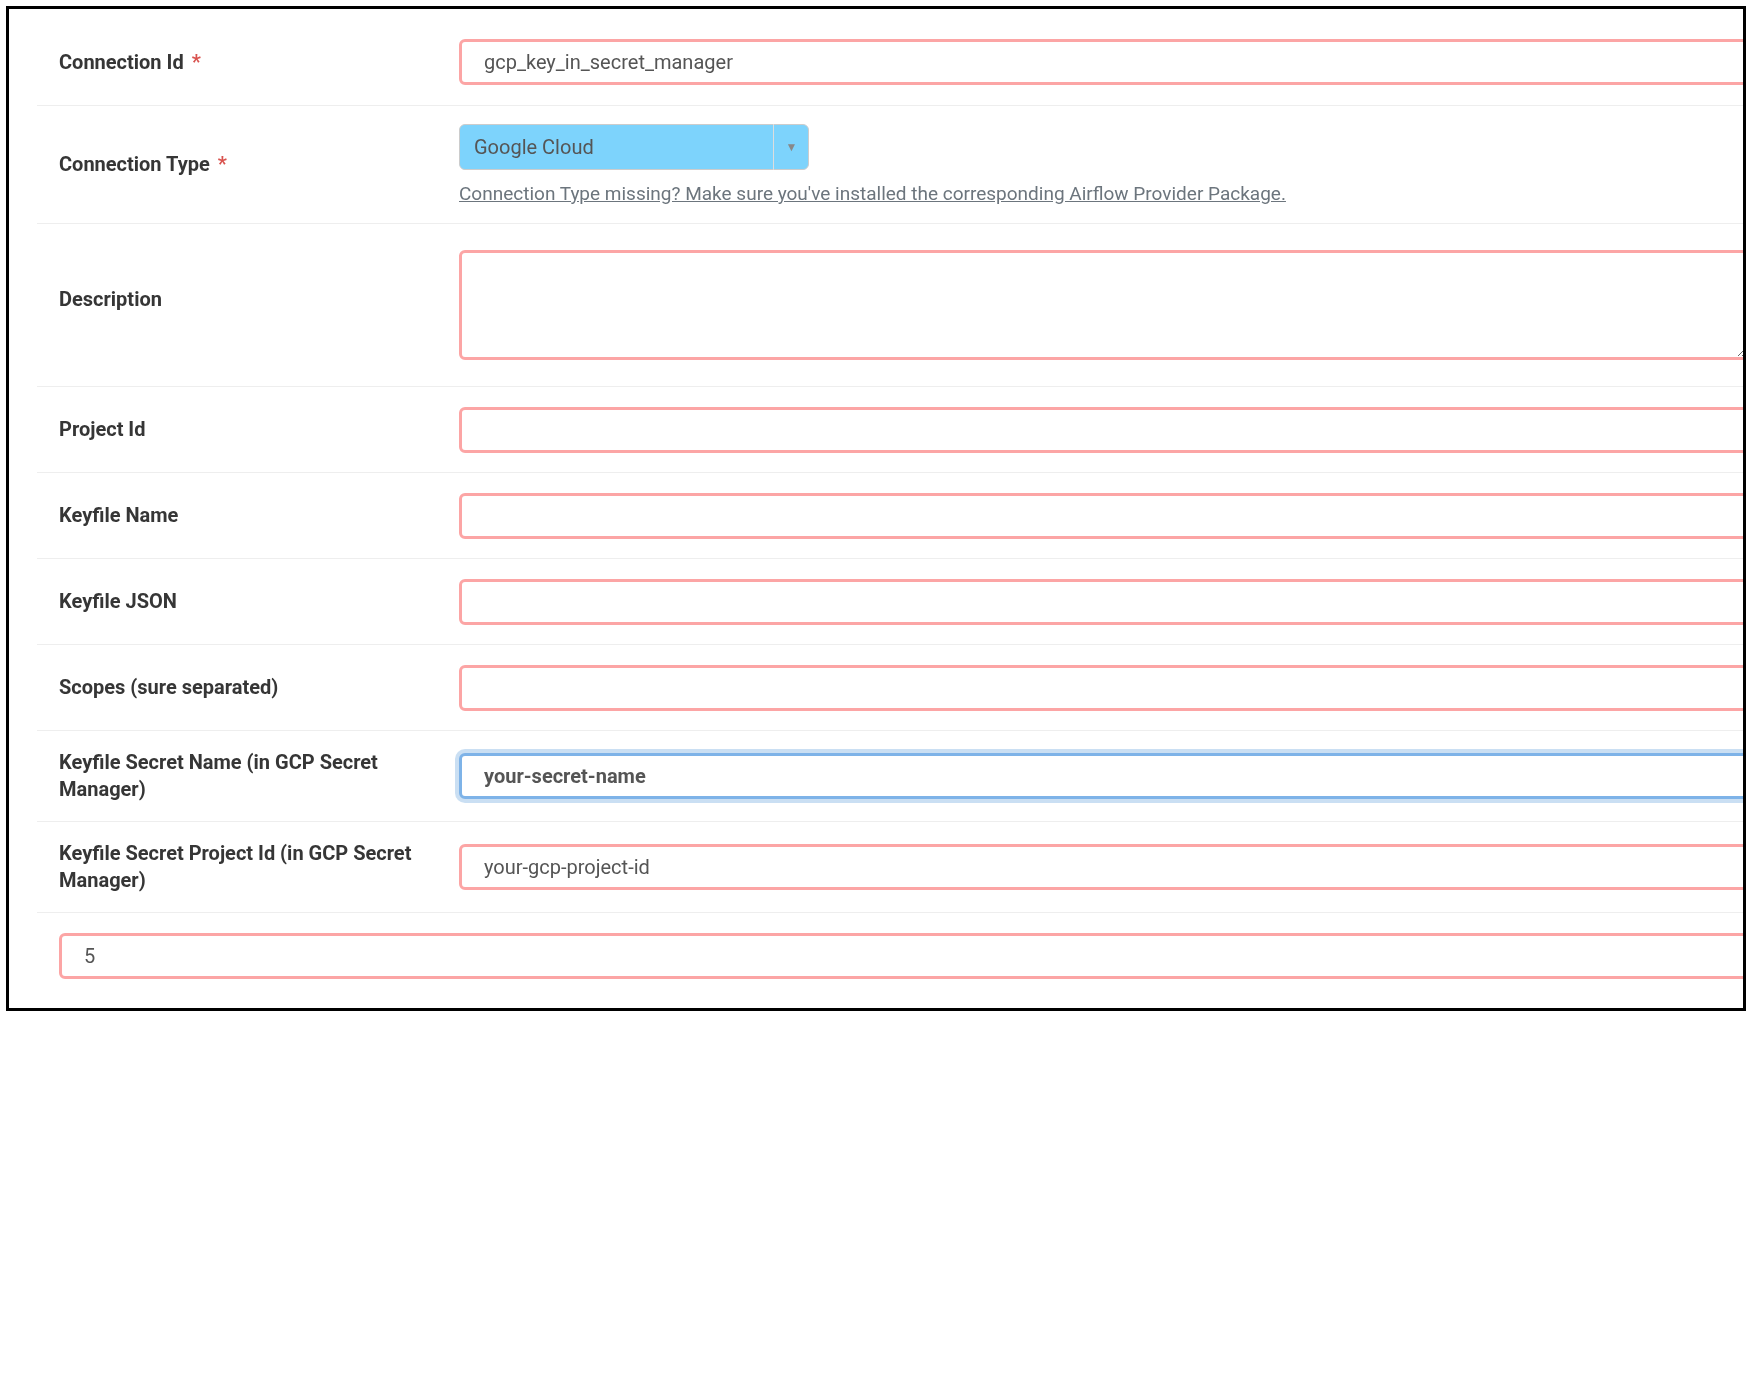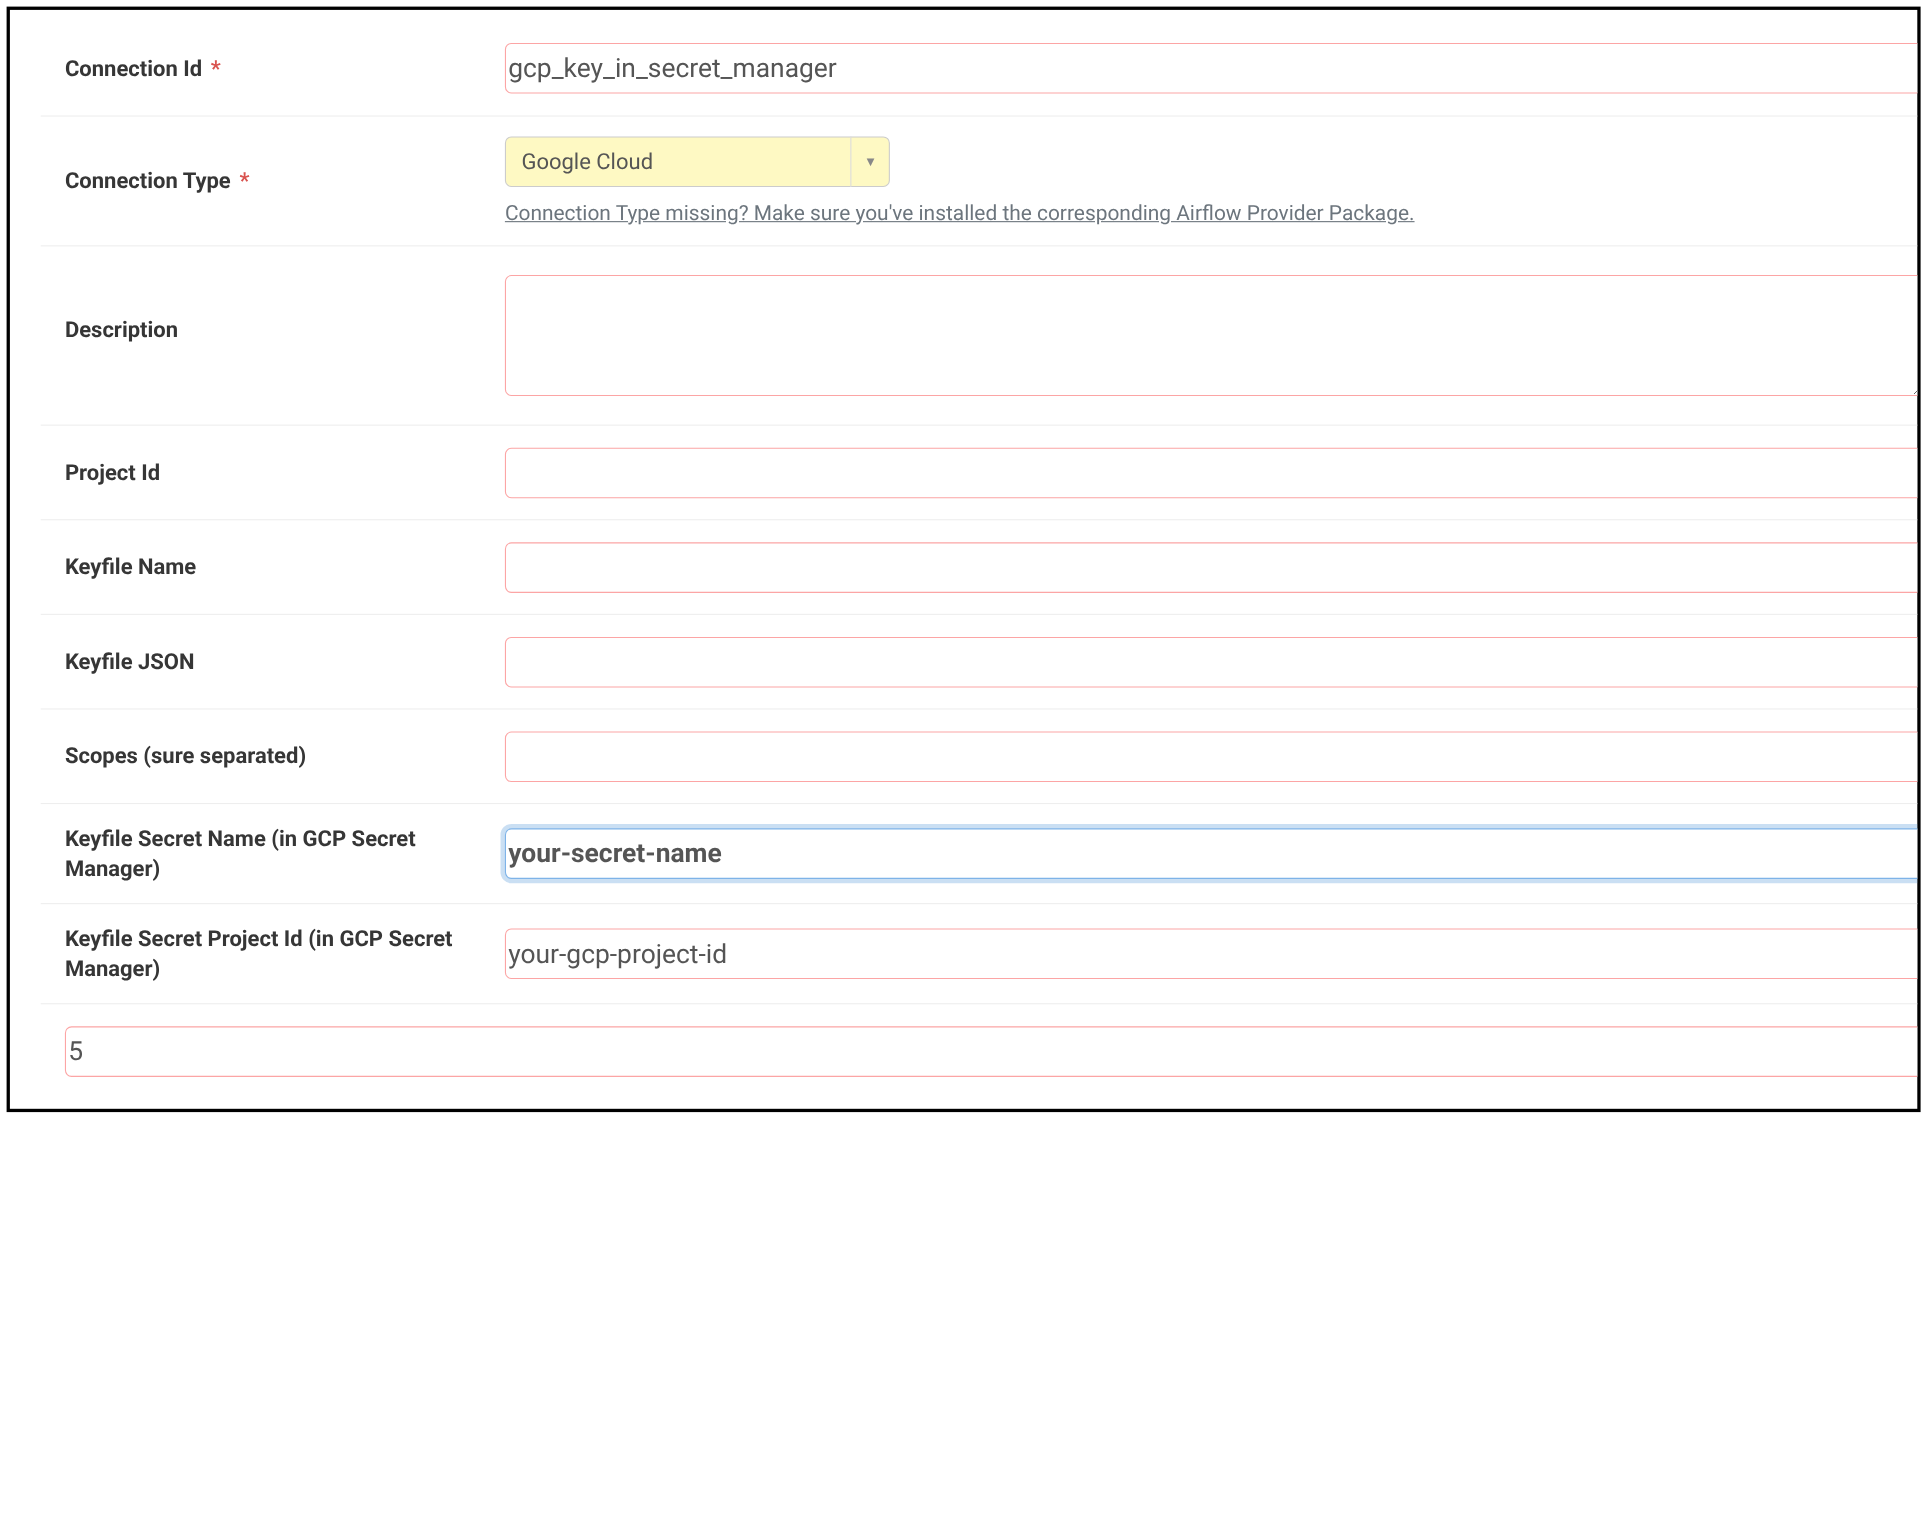--- a/index.html
+++ b/index.html
@@ -41,45 +41,45 @@
   }
   .required-asterisk { color: #d9534f; font-weight: 700; margin-left: 3px; }
   .control-cell {
     flex: 1 1 auto;
     display: flex;
     flex-direction: column;
     gap: 12px;
   }
   .text-input, .textarea-input {
     width: 100%;
-    font-size: 24px;
+    font-size: 20px;
     color: #555;
-    padding: 10px 2px;
-    border: 1px solid #fca5a5;
+    padding: 10px 22px;
+    border: 3px solid #fca5a5;
     border-radius: 6px;
     background: #fff;
     outline: none;
     font-family: inherit;
   }
   .text-input { height: 46px; }
   .textarea-input { height: 110px; resize: vertical; }
   .text-input.focused {
     border-color: #7eb3e8;
     box-shadow: 0 0 0 4px rgba(102, 164, 222, 0.35);
     font-weight: bold;
   }
   .select-wrap {
     position: relative;
     width: 350px;
   }
   .select-display {
     height: 46px;
     border: 1px solid #ccc;
     border-radius: 6px;
-    background: #fef9c3;
+    background: #7dd3fc;
     display: flex;
     align-items: center;
     padding: 0 42px 0 14px;
     font-size: 20px;
     color: #555;
     cursor: pointer;
     user-select: none;
   }
   .select-caret {
     position: absolute;

